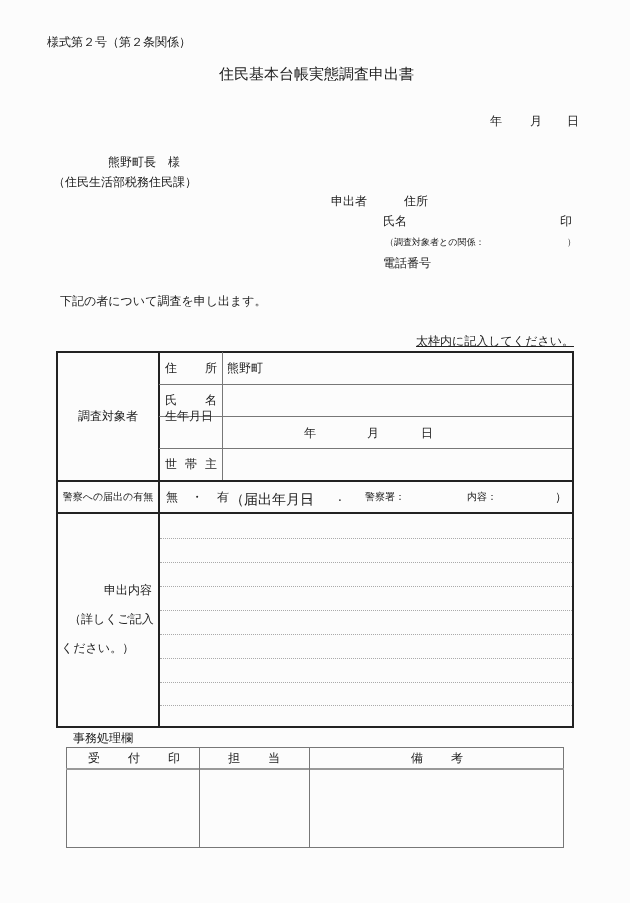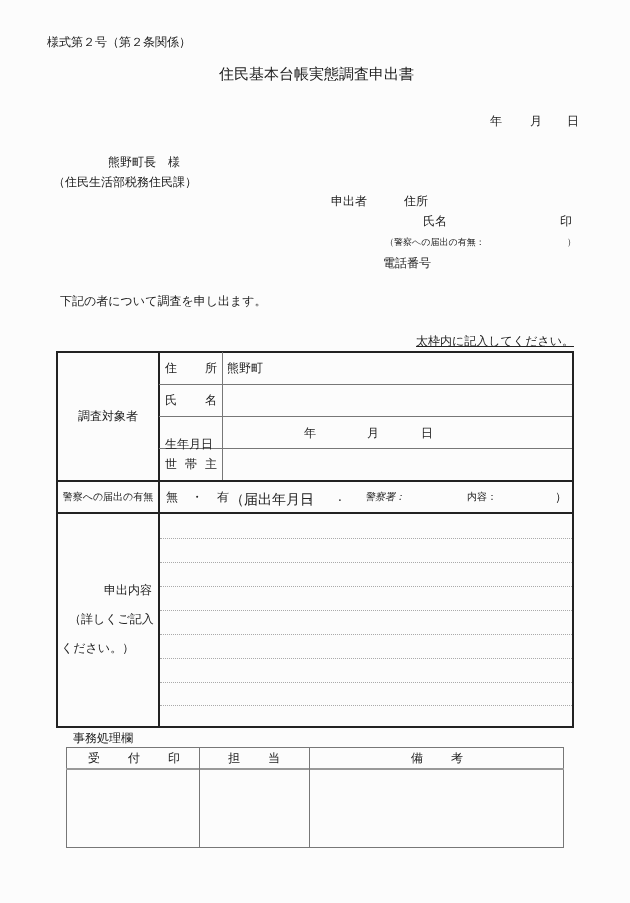--- a/index.html
+++ b/index.html
@@ -39,23 +39,23 @@
   <span class="abs" style="left:530px;top:115px;">月</span>
   <span class="abs" style="left:567px;top:115px;">日</span>
 </div>
 
 <div class="abs" style="left:60px;top:156px;margin-left:48px;">熊野町長　様</div>
 <div class="abs" style="left:53px;top:176px;">（住民生活部税務住民課）</div>
 
 <div>
   <span class="abs" style="left:331px;top:195px;">申出者</span>
   <span class="abs field" style="left:404px;top:195px;">住所</span>
-  <span class="abs field" style="left:383px;top:215px;margin-left:40px;">氏名</span>
+  <span class="abs field" style="left:383px;top:215px;">氏名</span>
   <span class="abs" style="left:560px;top:215px;">印</span>
-  <span class="abs sm field" style="left:385px;top:238px;">（警察への届出の有無：</span>
+  <span class="abs sm field" style="left:385px;top:238px;">（調査対象者との関係：</span>
   <span class="abs sm" style="left:567px;top:238px;">）</span>
   <span class="abs field" style="left:383px;top:257px;">電話番号</span>
 </div>
 
 <div class="abs" style="left:60px;top:295px;">下記の者について調査を申し出ます。</div>
 <div class="abs" style="left:416px;top:335px;text-decoration:underline;">太枠内に記入してください。</div>
 
 <div>
   <div class="frame" style="left:56px;top:351px;width:518px;height:377px;"></div>
 
@@ -76,21 +76,21 @@
     <span>所</span>
   </div>
   <div class="cell field" style="left:227px;top:353px;width:344px;height:31px;">熊野町</div>
 
   <div class="cell spread" style="left:165px;top:385px;width:52px;height:31px;">
     <span>氏</span>
     <span>名</span>
   </div>
   <div class="cell field" style="left:227px;top:385px;width:344px;height:31px;"></div>
 
-  <div class="cell" style="left:165px;top:429px;width:56px;height:31px;">生年月日</div>
+  <div class="cell" style="left:165px;top:401px;width:56px;height:31px;">生年月日</div>
   <div class="cell field" style="left:223px;top:417px;width:349px;height:31px;">
     <span class="abs" style="left:81px;top:10px;">年</span>
     <span class="abs" style="left:144px;top:10px;">月</span>
     <span class="abs" style="left:198px;top:10px;">日</span>
   </div>
 
   <div class="cell spread" style="left:165px;top:449px;width:52px;height:31px;">
     <span>世</span>
     <span>帯</span>
     <span>主</span>
@@ -98,21 +98,21 @@
   <div class="cell field" style="left:227px;top:449px;width:344px;height:31px;"></div>
 
   <div class="cell ctr sm" style="left:58px;top:482px;width:100px;height:30px;font-size:10px;">警察への届出の有無</div>
   <div class="cell" style="left:160px;top:482px;width:412px;height:30px;position:absolute;">
     <span class="abs" style="left:6px;top:9px;">無</span>
     <span class="abs" style="left:31px;top:9px;">・</span>
     <span class="abs" style="left:57px;top:9px;">有</span>
     <span class="abs" style="left:70px;top:10px;font-size:14px;">（届出年月日</span>
     <span class="abs field" style="left:148px;top:9px;">.</span>
     <span class="abs field" style="left:178px;top:9px;">.</span>
-    <span class="abs field" style="left:205px;top:10px;font-size:10px;font-style:italic;">警察署：</span>
+    <span class="abs field" style="left:205px;top:10px;font-size:10px;">警察署：</span>
     <span class="abs field" style="left:307px;top:10px;font-size:10px;">内容：</span>
     <span class="abs" style="left:395px;top:9px;">）</span>
   </div>
 
   <div class="abs" style="left:84px;top:584px;padding-left:20px;">申出内容</div>
   <div class="abs" style="left:61px;top:613px;margin-left:8px;">（詳しくご記入</div>
   <div class="abs" style="left:61px;top:642px;">ください。）</div>
 
   <div class="field" style="position:absolute;left:160px;top:514px;width:412px;height:212px;">
     <div class="hl dot-h" style="left:0;top:24px;width:412px;"></div>

